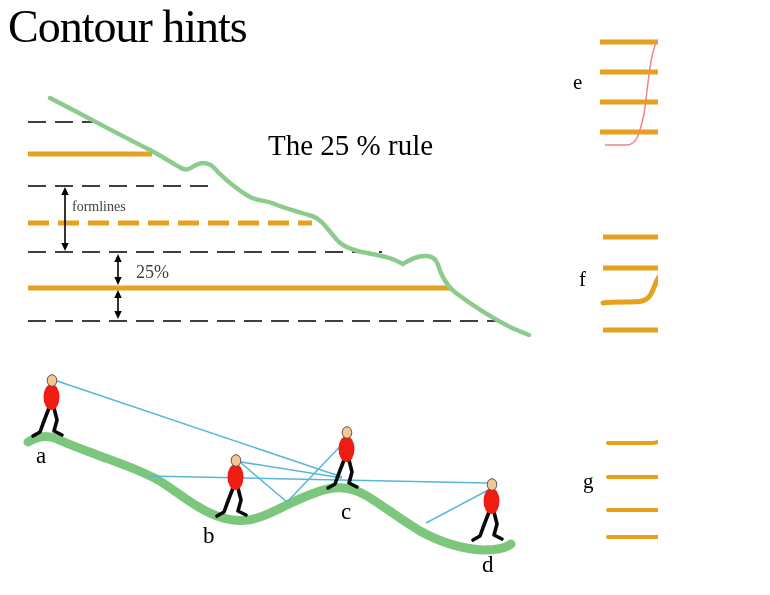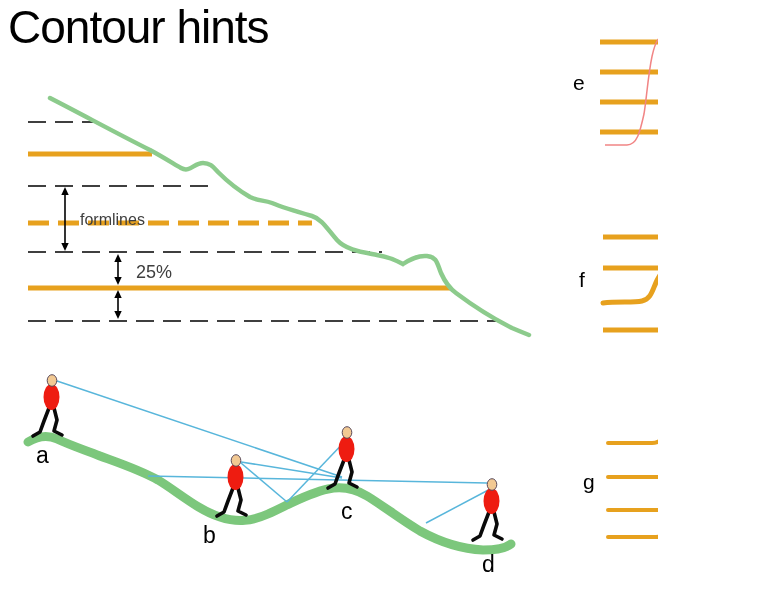--- a/index.html
+++ b/index.html
@@ -1,25 +1,25 @@
 <!DOCTYPE html>
 <html style="--c-orange: #E7A11E; --c-slope_green: #8CCB8C; --c-terrain_green: #7CC77C; --c-knoll_red: #F18585; --c-sight_blue: #58B6DB; --c-person_red: #EE1C11; --c-person_skin: #F2C993; --c-line_black: #000000; --c-label_gray: #3F3F3F;"><head>
 <meta charset="utf-8">
 <style>
   html,body{margin:0;padding:0;background:#fff;}
   .slide{
     position:relative;width:658px;height:595px;background:#ffffff;
-    font-family:Liberation Sans, sans-serif;overflow:hidden;
+    font-family:Liberation Serif, serif;overflow:hidden;
   }
   .art{position:absolute;left:0;top:0;}
   .txt{position:absolute;color:#000;line-height:1;white-space:nowrap;}
   .title{left:8px;top:4px;font-size:46px;letter-spacing:-1px;}
   .heading{left:268px;top:131px;font-size:29px;}
   .small-gray{color:var(--c-label_gray,#3f3f3f);}
-  .formlines{left:80px;top:200px;font-size:16px;margin-top:12px;}
+  .formlines{left:72px;top:200px;font-size:14px;}
   .pct{left:136px;top:263px;font-size:18px;}
   .plabel{font-size:23px;}
   .elabel{font-size:21px;}
   .lbl-a{left:36px;top:444px;}
   .lbl-b{left:203px;top:524px;}
   .lbl-c{left:341px;top:500px;}
   .lbl-d{left:482px;top:553px;}
   .lbl-e{left:573px;top:72px;}
   .lbl-f{left:579px;top:269px;}
   .lbl-g{left:583px;top:471px;}
@@ -134,20 +134,21 @@
     <g>
       <path class="orange thin4" style="stroke-linecap:round" d="M608 443 L652 443 C 664 443, 670 430, 682 427 C 692 424.5, 700 431, 708 437 C 714 441.5, 722 443, 732 443 L 758 443"></path>
       <path class="orange thin4" style="stroke-linecap:round" d="M608 477 L662 477 C 674 477, 678 462, 688 459 C 697 456.5, 702 466, 709 471 C 715 475.5, 722 477, 732 477 L 758 477"></path>
       <path class="orange thin4" style="stroke-linecap:round" d="M608 510 L660 510 C 672 510, 676 495, 686 492 C 695 489.5, 701 499, 708 504 C 714 508.5, 721 510, 731 510 L 758 510"></path>
       <path class="orange thin4" style="stroke-linecap:round" d="M608 537 L656 537 C 668 537, 674 524, 684 521 C 693 518.5, 700 527, 707 532 C 713 536, 720 537, 730 537 L 758 537"></path>
     </g>
   </svg>
 
   <h1 class="txt title" style="margin:0;font-weight:normal;">Contour hints</h1>
 
+  <div class="txt heading">The 25 % rule</div>
   <div class="txt small-gray formlines">formlines</div>
   <div class="txt small-gray pct">25%</div>
 
   <div class="txt plabel lbl-a">a</div>
   <div class="txt plabel lbl-b">b</div>
   <div class="txt plabel lbl-c">c</div>
   <div class="txt plabel lbl-d">d</div>
 
   <div class="txt elabel lbl-e">e</div>
   <div class="txt elabel lbl-f">f</div>

